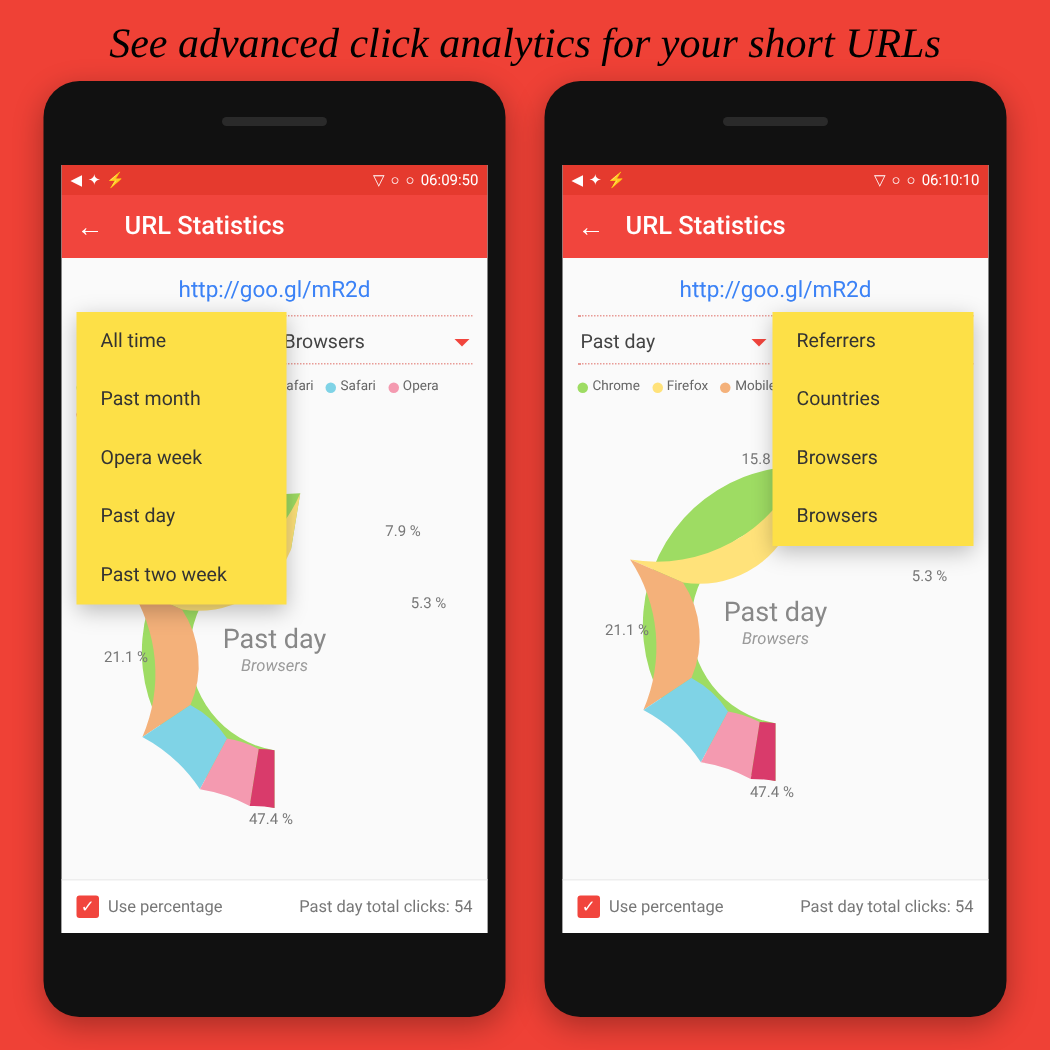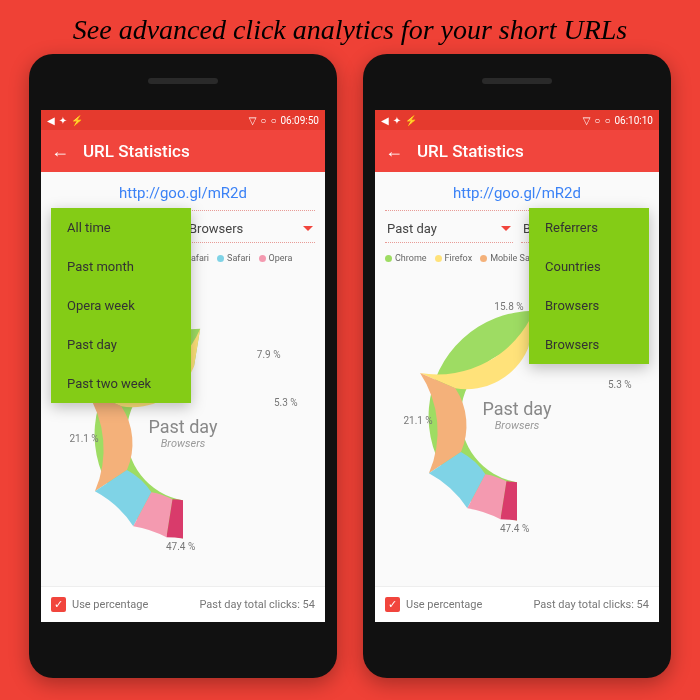--- a/index.html
+++ b/index.html
@@ -151,21 +151,21 @@
   }
   .chkbox {
     width:15px; height:15px;
     background:#f1453d;
     display:flex; align-items:center; justify-content:center;
     color:#fff; font-size:11px;
     border-radius:2px;
   }
   .dropdown {
     position:absolute;
-    background:#84cc16;
+    background:#fde047;
     box-shadow: 0 4px 14px rgba(0,0,0,.25);
     z-index:10;
     font-size:13px;
     color:#333;
   }
   .dropdown .opt {
     padding:12px 16px;
     cursor:pointer;
   }
   svg.donut { width:240px; height:240px; }
@@ -336,21 +336,21 @@
           <span class="pct-label" style="left: 82%; top: 38%;">5.3 %</span>
         </div>
       <div class="footer">
         <div class="chk">
           <div class="chkbox">✓</div>
           <span>Use percentage</span>
         </div>
         <div>Past day total clicks: 54</div>
       </div>
 
-      <div class="dropdown" style="top:98px; right:10px; width:120px;" id="dd-dim">
+      <div class="dropdown" style="top:98px; right:10px; width:134px;" id="dd-dim">
           <div class="opt">Referrers</div>
           <div class="opt">Countries</div>
           <div class="opt">Browsers</div>
           <div class="opt">Browsers</div>
         </div>
     </div>
   </div>
 
 </div>
 

